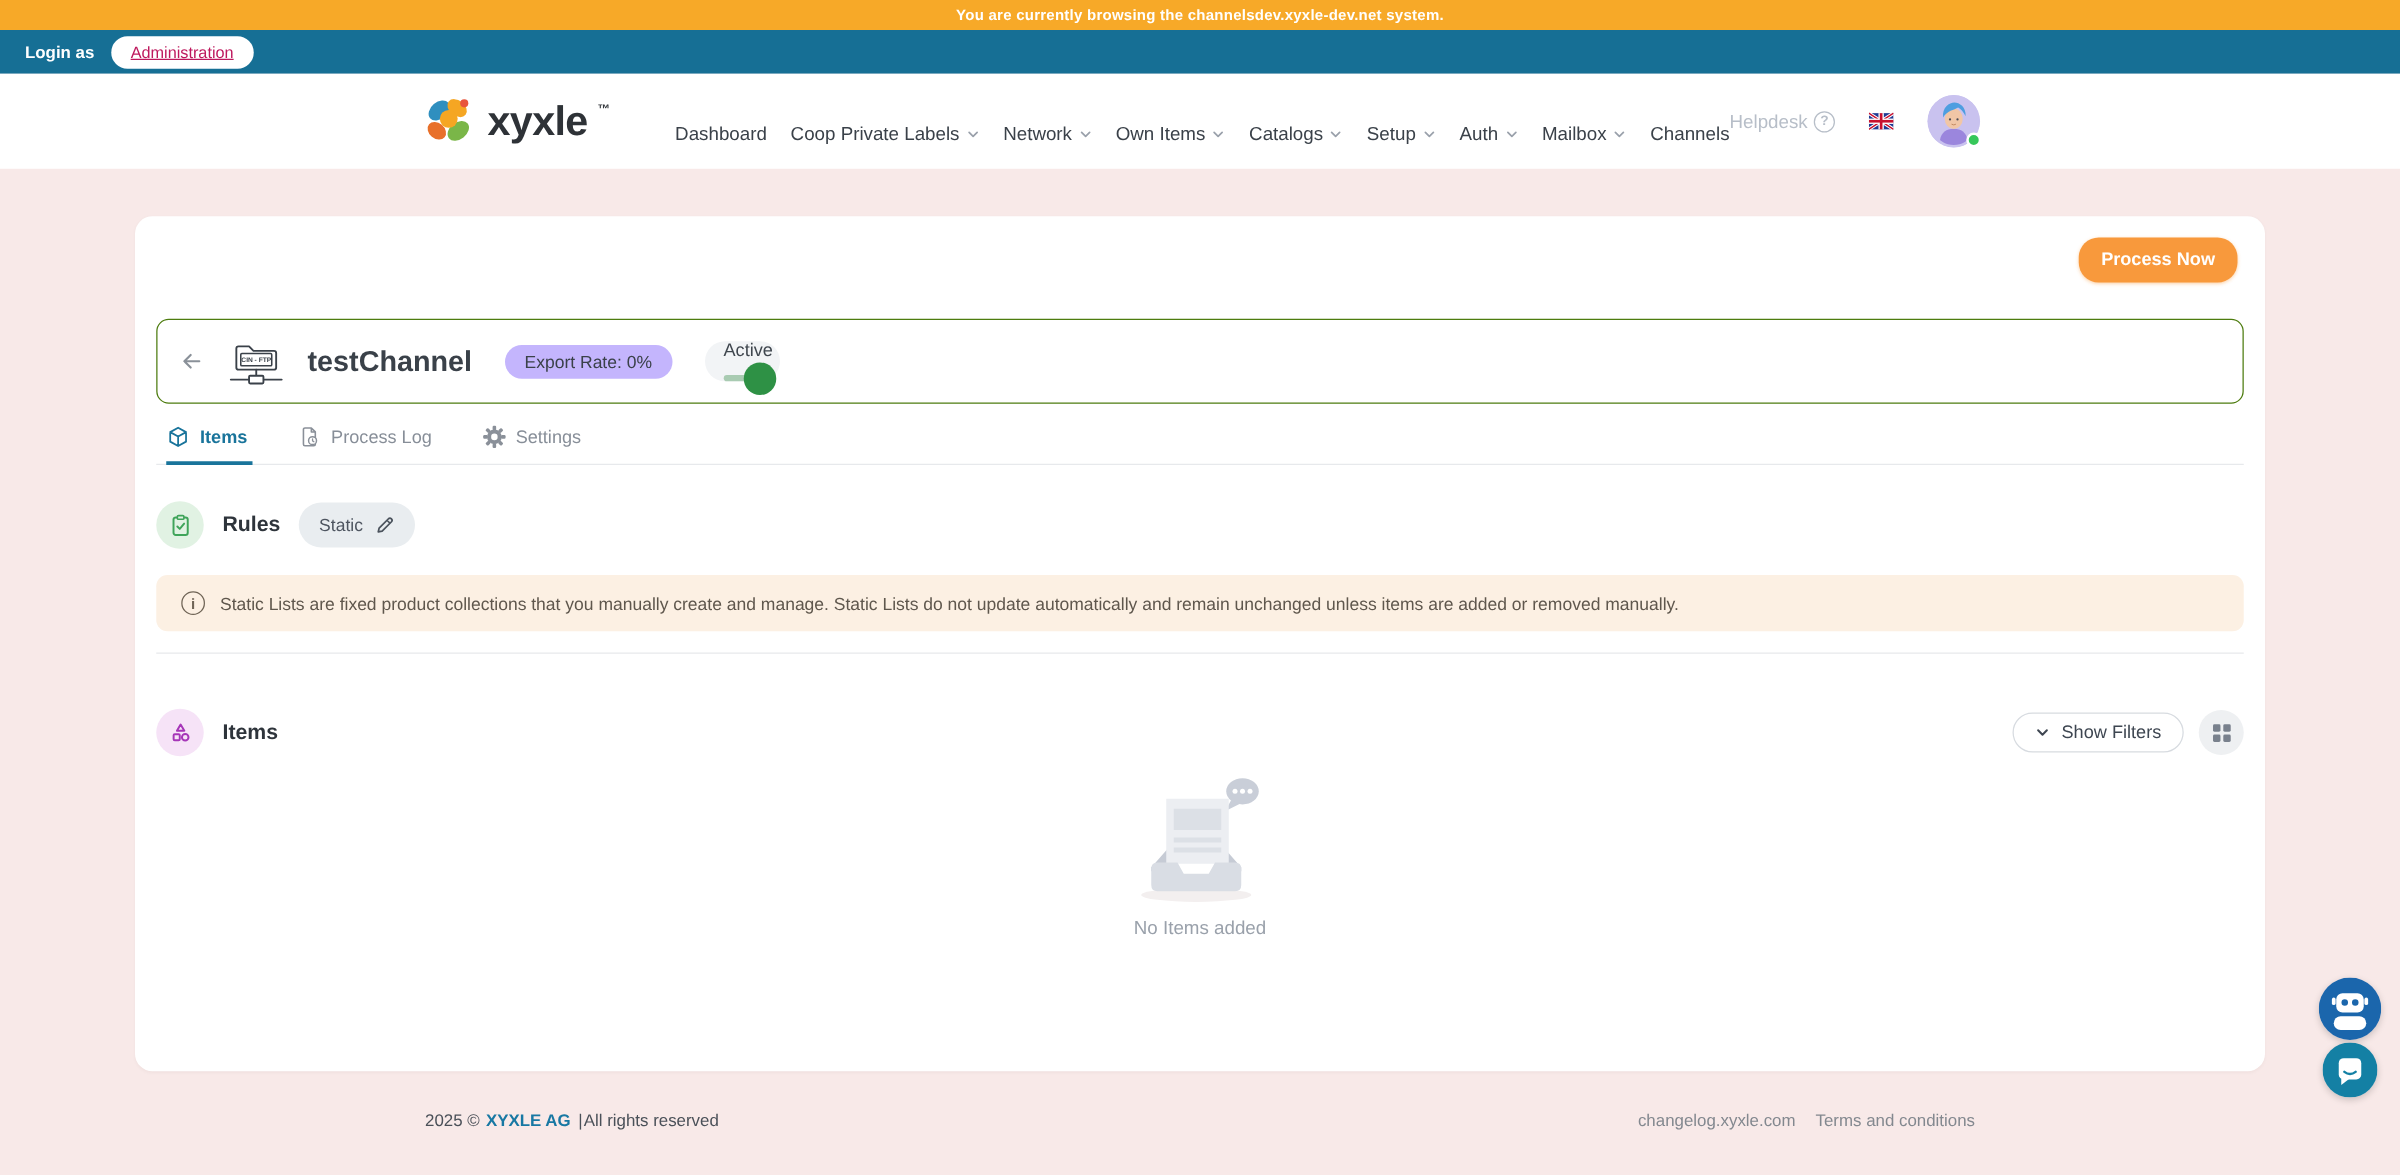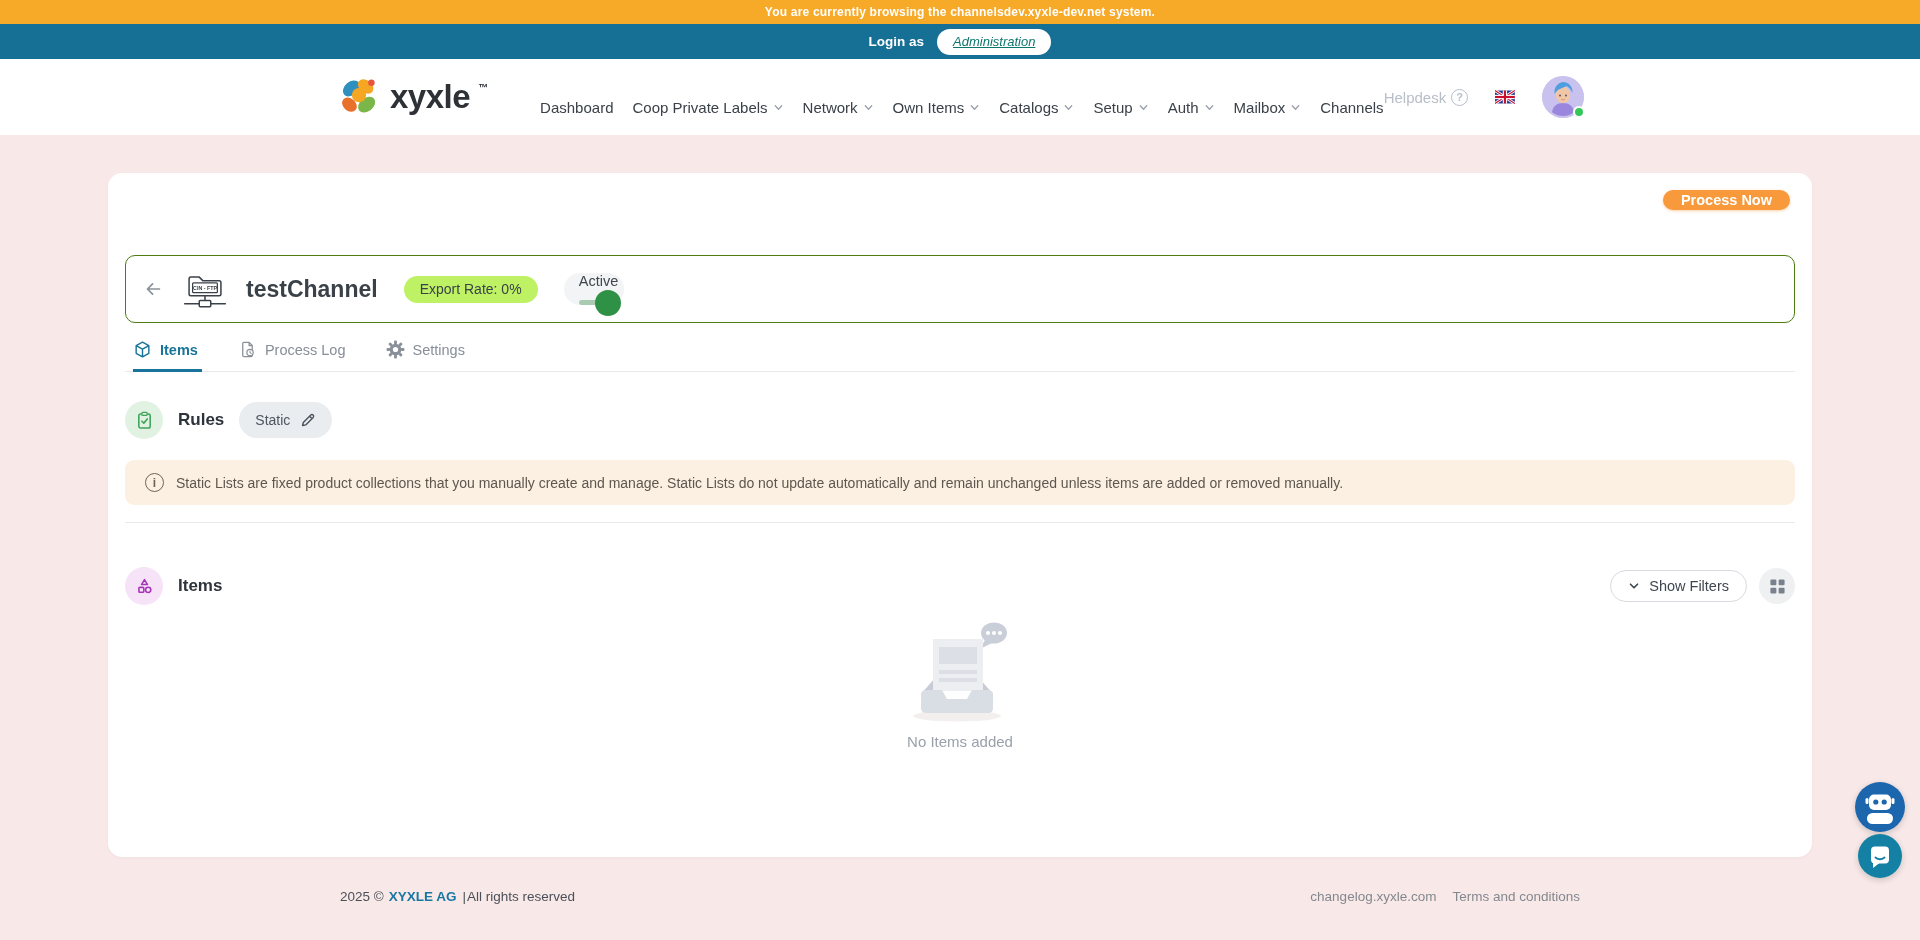--- a/index.html
+++ b/index.html
@@ -13,33 +13,33 @@
   }
   
   .sys-banner {
     height: 24px; background: #F7A928; color: #fff;
     display: flex; align-items: center; justify-content: center;
     font-size: 12px; font-weight: 700; letter-spacing: .2px;
   }
   
   .admin-bar {
     height: 35px; background: #166F95; display: flex;
-    align-items: center; justify-content: center; gap: 13px;
+    align-items: center; gap: 13px; padding-left: 20px;
   }
   .login-as { color: #fff; font-size: 13.5px; font-weight: 700; }
   .company-select {
     width: 355px; height: 26px; background: #fff; border-radius: 13px;
     display: flex; align-items: center; justify-content: center;
     position: relative; font-size: 13.5px; color: #40474F; cursor: pointer;
   }
   .company-select .sel-chevron { position: absolute; right: 11px; top: 7px; }
   .admin-pill {
     height: 26px; background: #fff; border: none; border-radius: 13px;
-    padding: 0 16px; font-family: inherit; font-size: 13px; color: #0f766e;
-    text-decoration: underline; cursor: pointer; display: flex; align-items: center; font-style: italic;
+    padding: 0 16px; font-family: inherit; font-size: 13px; color: #be185d;
+    text-decoration: underline; cursor: pointer; display: flex; align-items: center;
   }
   
   header { height: 76px; background: #fff; }
   .header-inner {
     width: 1248px; margin: 0 auto; height: 100%;
     display: flex; align-items: center;
   }
   .logo { display: flex; align-items: flex-start; gap: 8px; cursor: pointer; }
   .logo-text { font-size: 33px; font-weight: 700; color: #2E3237; letter-spacing: -0.5px; line-height: 42px; }
   .logo-tm { font-size: 10px; font-weight: 700; color: #2E3237; margin-top: 6px; }
@@ -62,32 +62,32 @@
     background: #36C75A; border: 2px solid #fff; border-radius: 50%;
   }
   
   .main-card {
     margin: 38px 108px 0; height: 684px; background: #fff;
     border-radius: 14px; padding: 0 17px;
     box-shadow: 0 1px 3px rgba(40,20,20,0.04);
   }
   .card-top { height: 82px; display: flex; justify-content: flex-end; align-items: flex-start; padding: 17px 5px 0 0; }
   .process-btn {
-    height: 20px; background: #F8993C; color: #fff; border: none; border-radius: 16px;
+    height: 36px; background: #F8993C; color: #fff; border: none; border-radius: 16px;
     padding: 0 18px; font-family: inherit; font-size: 14.5px; font-weight: 700;
     cursor: pointer; box-shadow: 0 1px 3px rgba(248,153,60,.45);
   }
   .channel-card {
     border: 1px solid #4d7c0f; border-radius: 10px; height: 68px;
     display: flex; align-items: center; padding: 0 12px; gap: 14px;
   }
   .back-btn { background: none; border: none; cursor: pointer; display: flex; padding: 4px; }
   .channel-title { font-size: 23px; font-weight: 700; color: #3A4149; margin-left: 4px; }
   .export-pill {
-    margin-left: 12px; height: 27px; background: #bef264; border-radius: 14px;
+    margin-left: 12px; height: 27px; background: #c4b5fd; border-radius: 14px;
     display: flex; align-items: center; padding: 0 16px; font-size: 14px; color: #3A4149;
   }
   .active-pill {
     margin-left: 12px; height: 32px; background: #F2F4F6; border-radius: 16px;
     display: flex; align-items: center; gap: 11px; padding: 0 5px 0 15px;
     font-size: 14.5px; color: #3F464E; flex-direction: column;
   }
   .switch { position: relative; width: 40px; height: 18px; background: #A9CBB2; border-radius: 9px; cursor: pointer; display: inline-block; }
   .switch .knob {
     position: absolute; right: -2px; top: 50%; transform: translateY(-50%);

